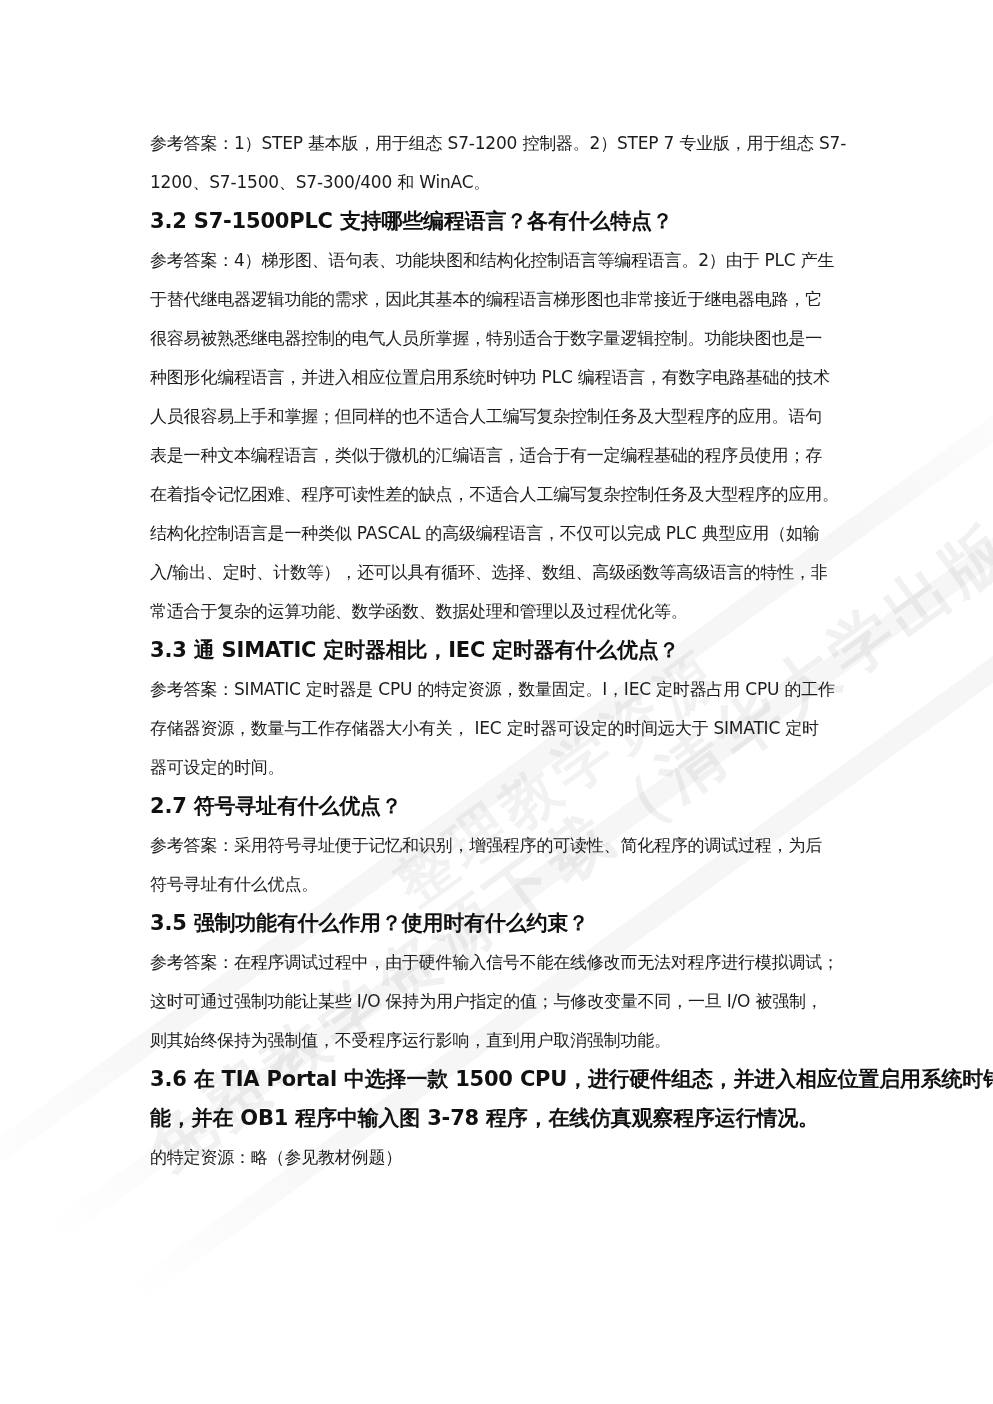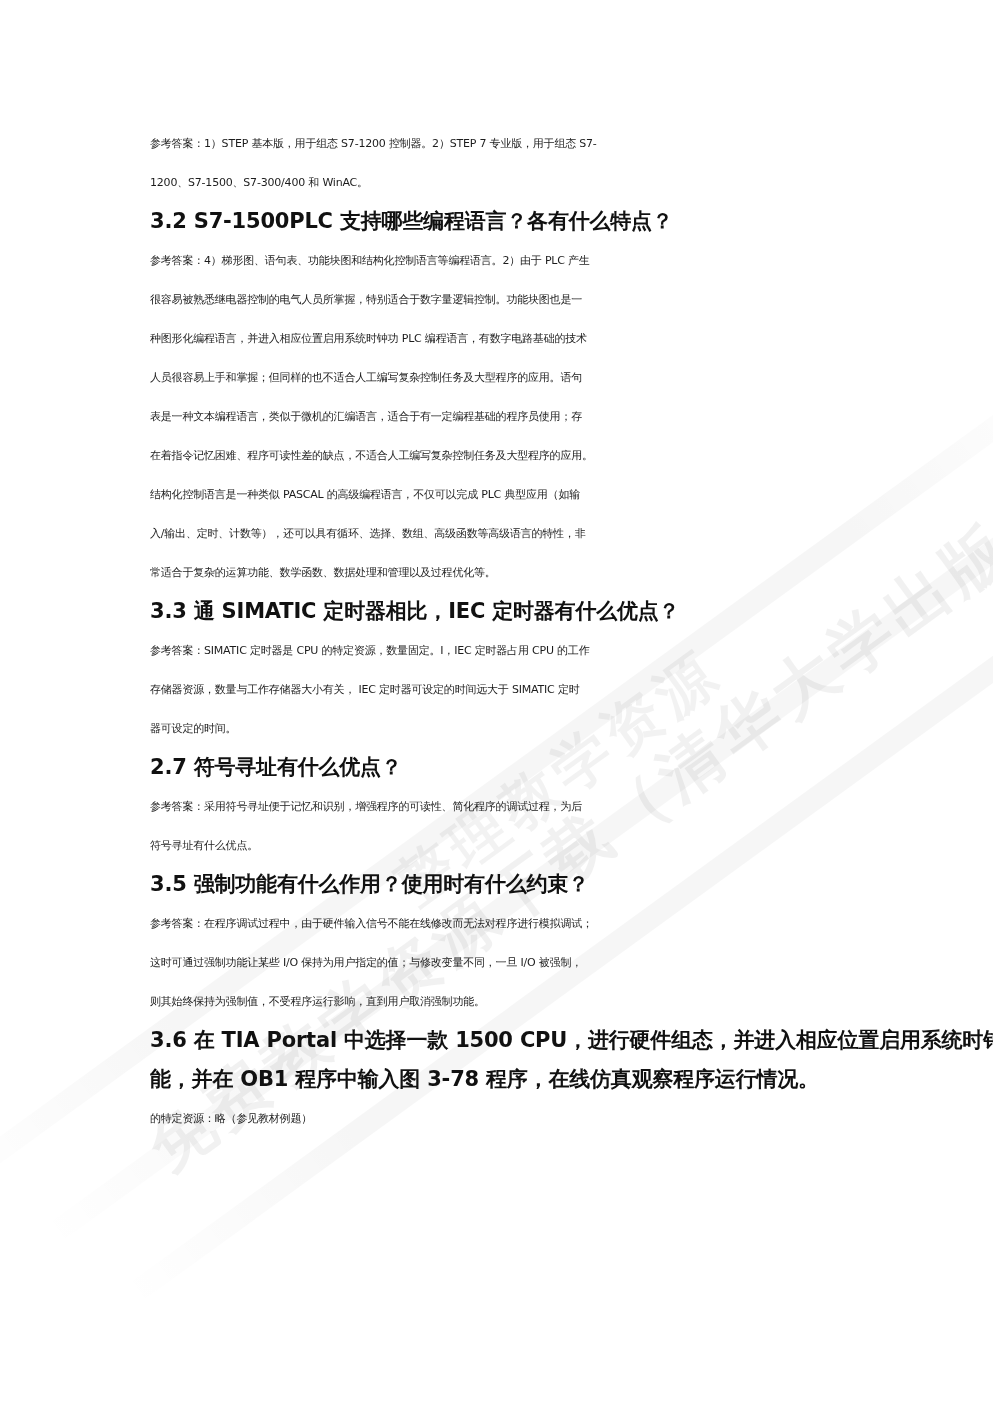--- a/index.html
+++ b/index.html
@@ -53,21 +53,21 @@
       white-space: nowrap;
       letter-spacing: 6px;
     }
     .page {
       position: absolute;
       left: 150px;
       top: 124px;
       width: 694px;
     }
     .line {
-      font-size: 11px;
+      font-size: 17px;
       line-height: 39px;
       height: 39px;
       white-space: nowrap;
       letter-spacing: -0.2px;
     }
     .heading {
       font-size: 21px;
       font-weight: bold;
       line-height: 39px;
       margin: 0;
@@ -88,20 +88,21 @@
 <div class="page">
 
   <div>
     <div class="line">参考答案：1）STEP 基本版，用于组态 S7-1200 控制器。2）STEP 7 专业版，用于组态 S7-</div>
     <div class="line">1200、S7-1500、S7-300/400 和 WinAC。</div>
   </div>
 
   <div class="heading line">3.2   S7-1500PLC 支持哪些编程语言？各有什么特点？</div>
   <div>
     <div class="line">参考答案：4）梯形图、语句表、功能块图和结构化控制语言等编程语言。2）由于 PLC 产生</div>
+    <div class="line">于替代继电器逻辑功能的需求，因此其基本的编程语言梯形图也非常接近于继电器电路，它</div>
     <div class="line">很容易被熟悉继电器控制的电气人员所掌握，特别适合于数字量逻辑控制。功能块图也是一</div>
     <div class="line">种图形化编程语言，并进入相应位置启用系统时钟功 PLC 编程语言，有数字电路基础的技术</div>
     <div class="line">人员很容易上手和掌握；但同样的也不适合人工编写复杂控制任务及大型程序的应用。语句</div>
     <div class="line">表是一种文本编程语言，类似于微机的汇编语言，适合于有一定编程基础的程序员使用；存</div>
     <div class="line">在着指令记忆困难、程序可读性差的缺点，不适合人工编写复杂控制任务及大型程序的应用。</div>
     <div class="line">结构化控制语言是一种类似 PASCAL 的高级编程语言，不仅可以完成 PLC 典型应用（如输</div>
     <div class="line">入/输出、定时、计数等），还可以具有循环、选择、数组、高级函数等高级语言的特性，非</div>
     <div class="line">常适合于复杂的运算功能、数学函数、数据处理和管理以及过程优化等。</div>
   </div>
 

